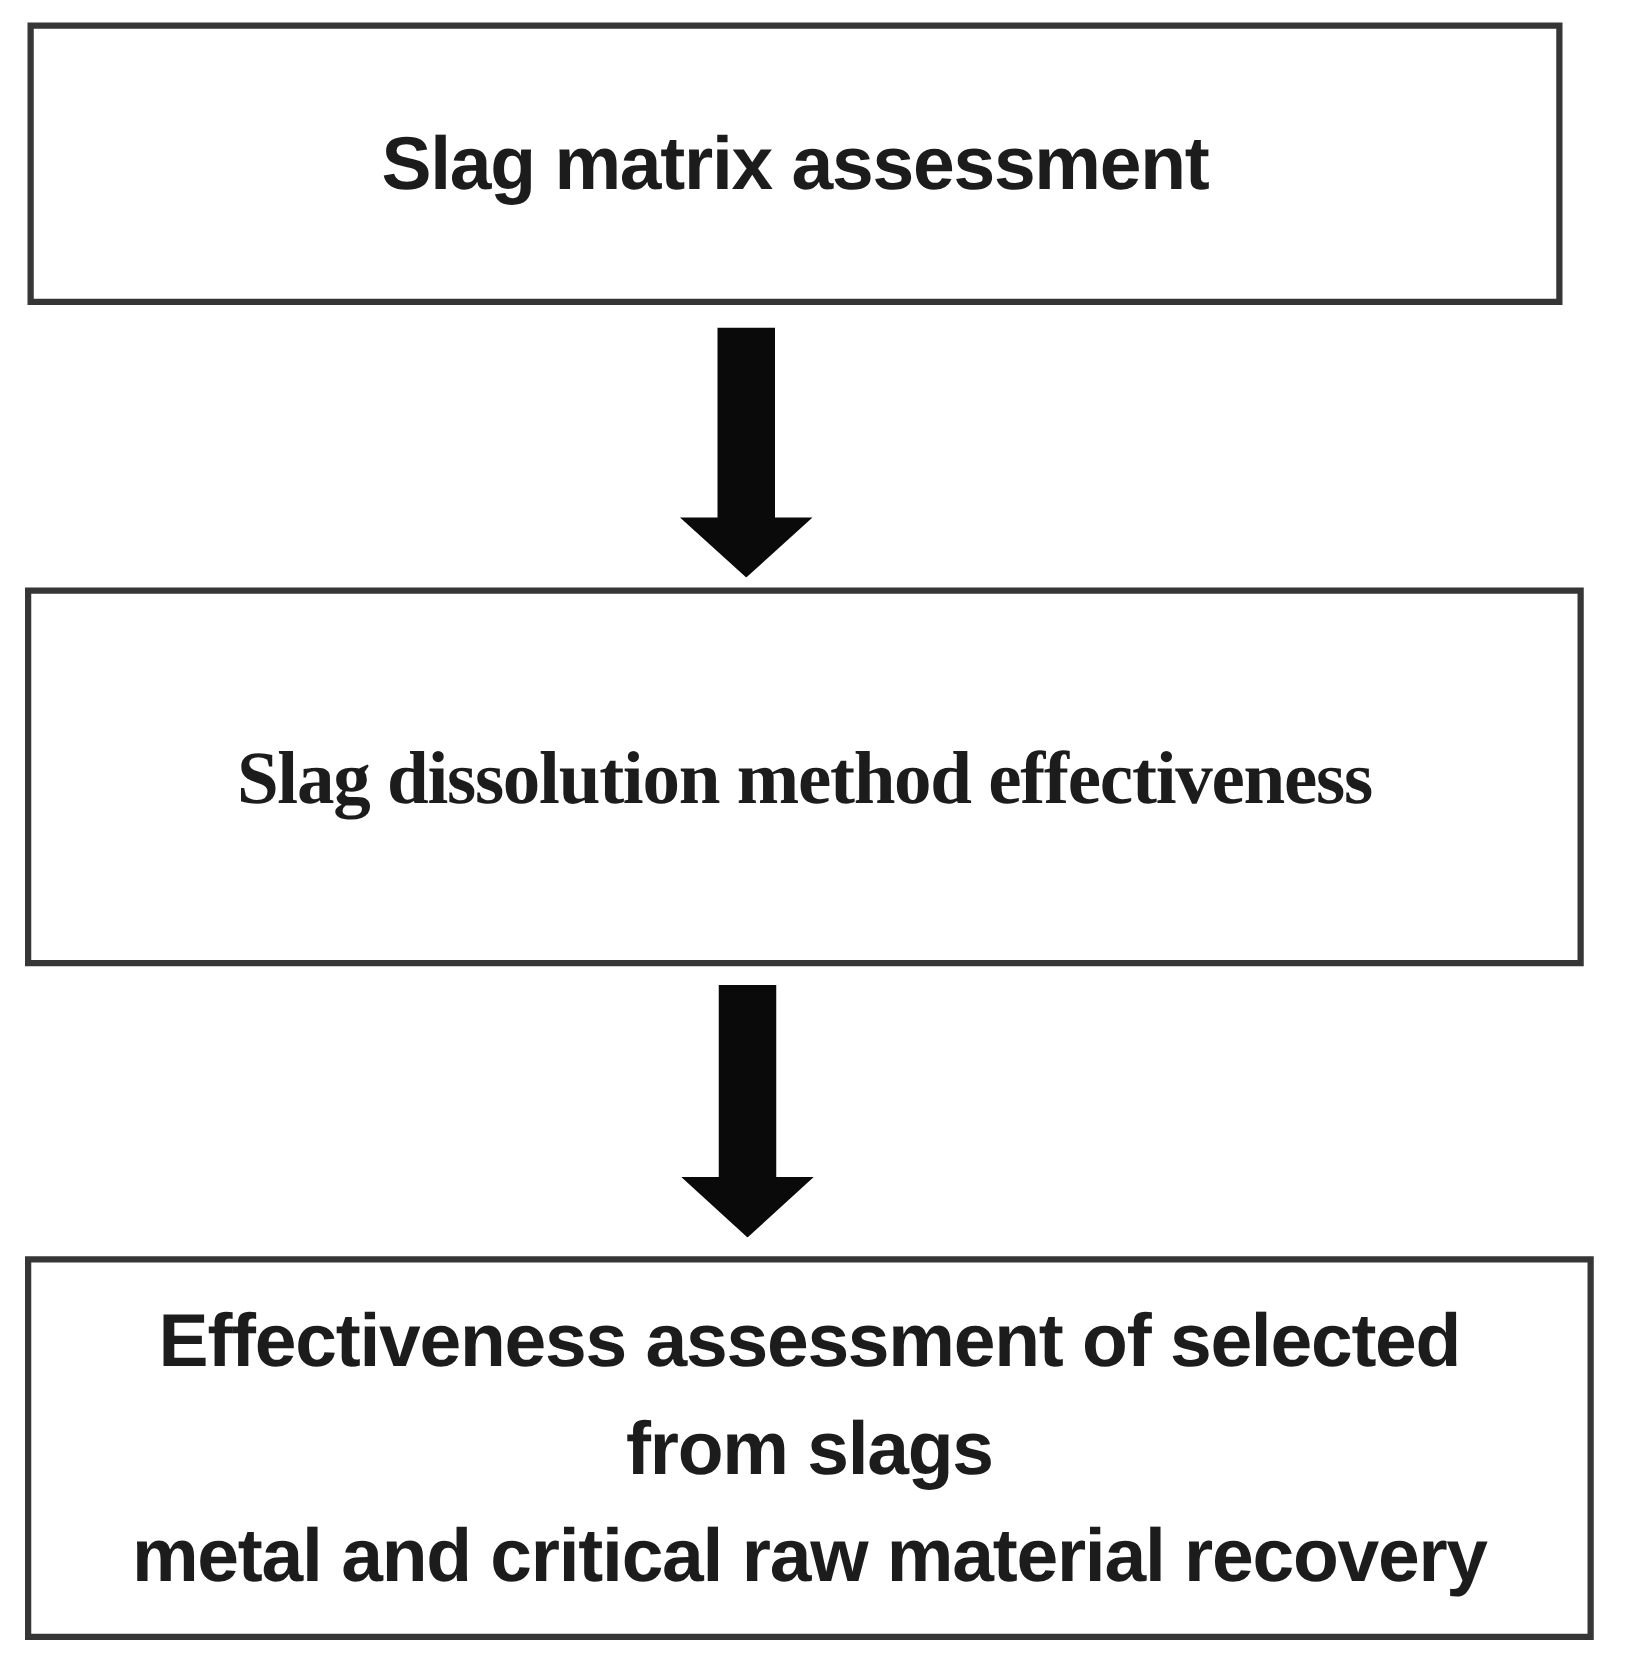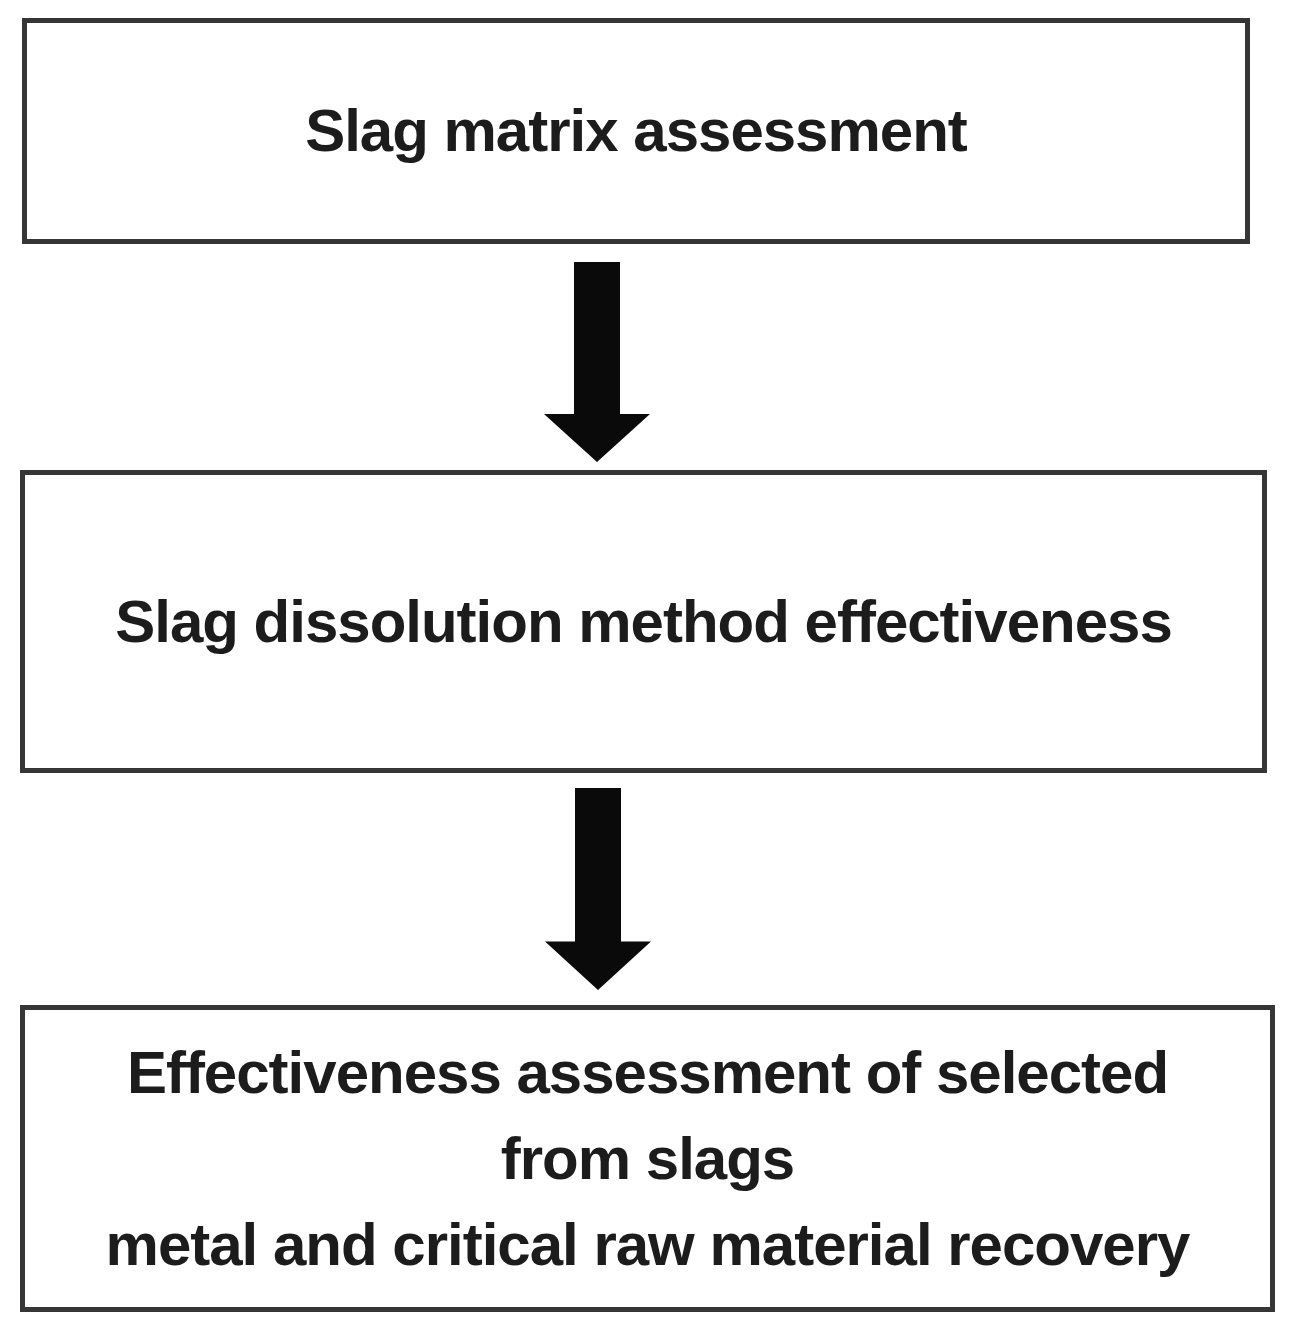--- a/index.html
+++ b/index.html
@@ -28,21 +28,21 @@
   }
   .flow-box .text-line {
     font-size: 60px;
     font-weight: 700;
     line-height: 86px;
     letter-spacing: -1px;
     color: var(--text, #1c1c1c);
     white-space: nowrap;
   }
   .box1 { left: 22px;  top: 18px;   width: 1228px; height: 226px; align-items: center; }
-  .box2 { left: 20px;  top: 470px;  width: 1247px; height: 303px; }
+  .box2 { left: 20px;  top: 470px;  width: 1247px; height: 303px; font-family: Liberation Serif, serif; }
   .box3 { left: 20px;  top: 1005px; width: 1255px; height: 307px; }
   .arrow {
     position: absolute;
     color: var(--arrow, #0a0a0a);
     display: block;
   }
   .arrow1 { left: 544px; top: 262px; width: 106px; height: 200px; }
   .arrow2 { left: 545px; top: 788px; width: 106px; height: 202px; }
 </style>
 </head>

